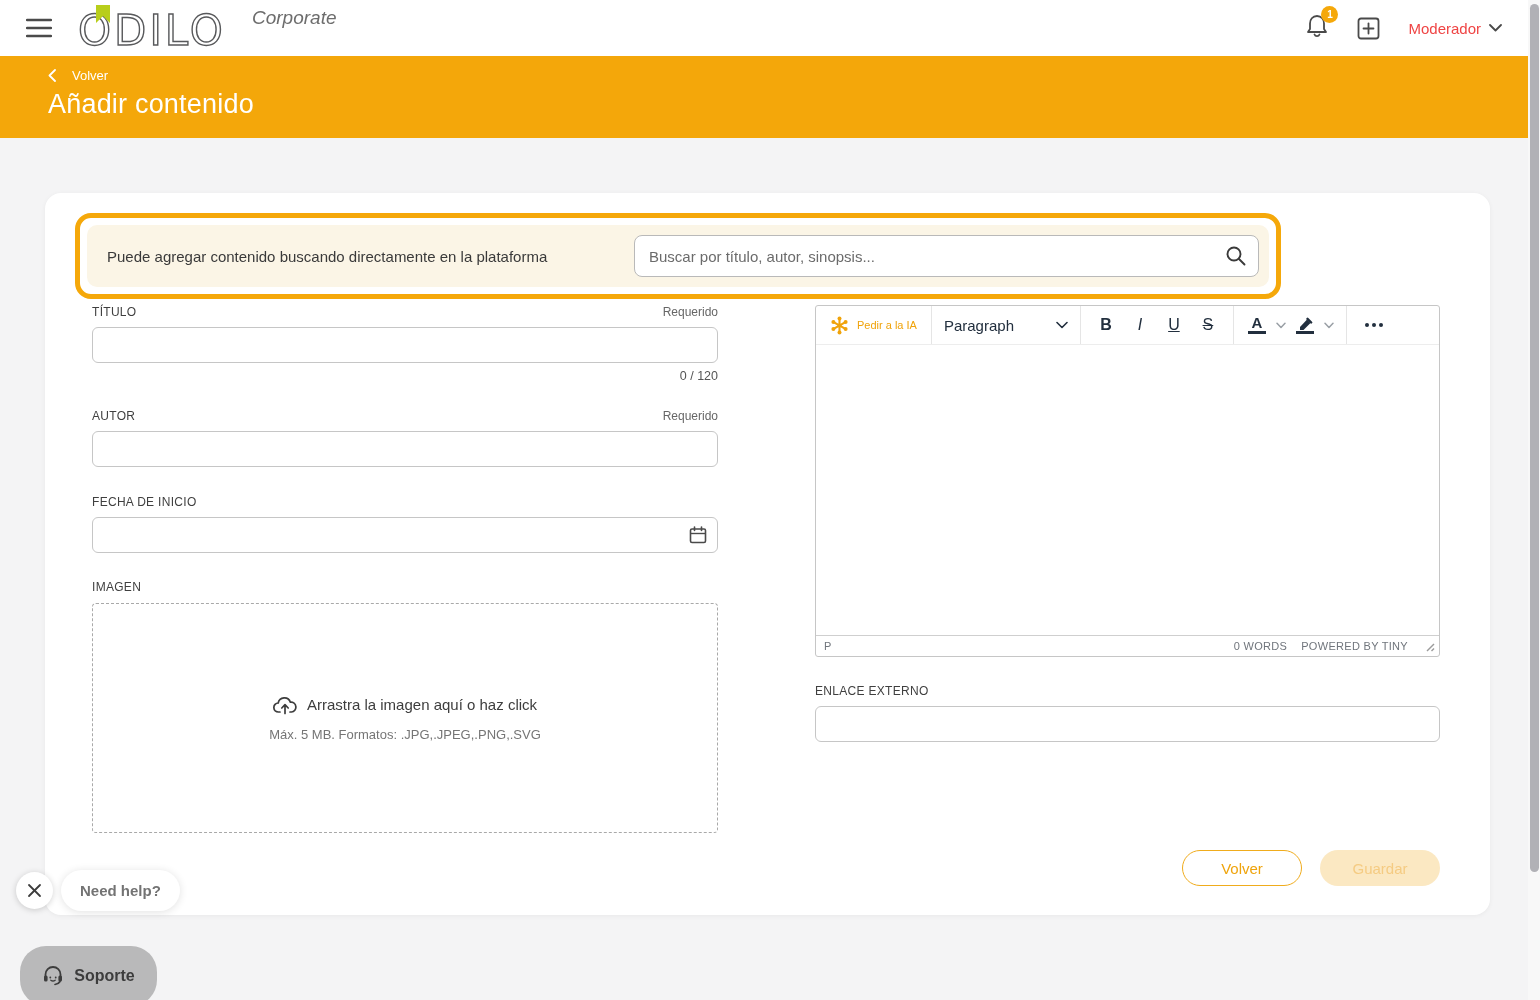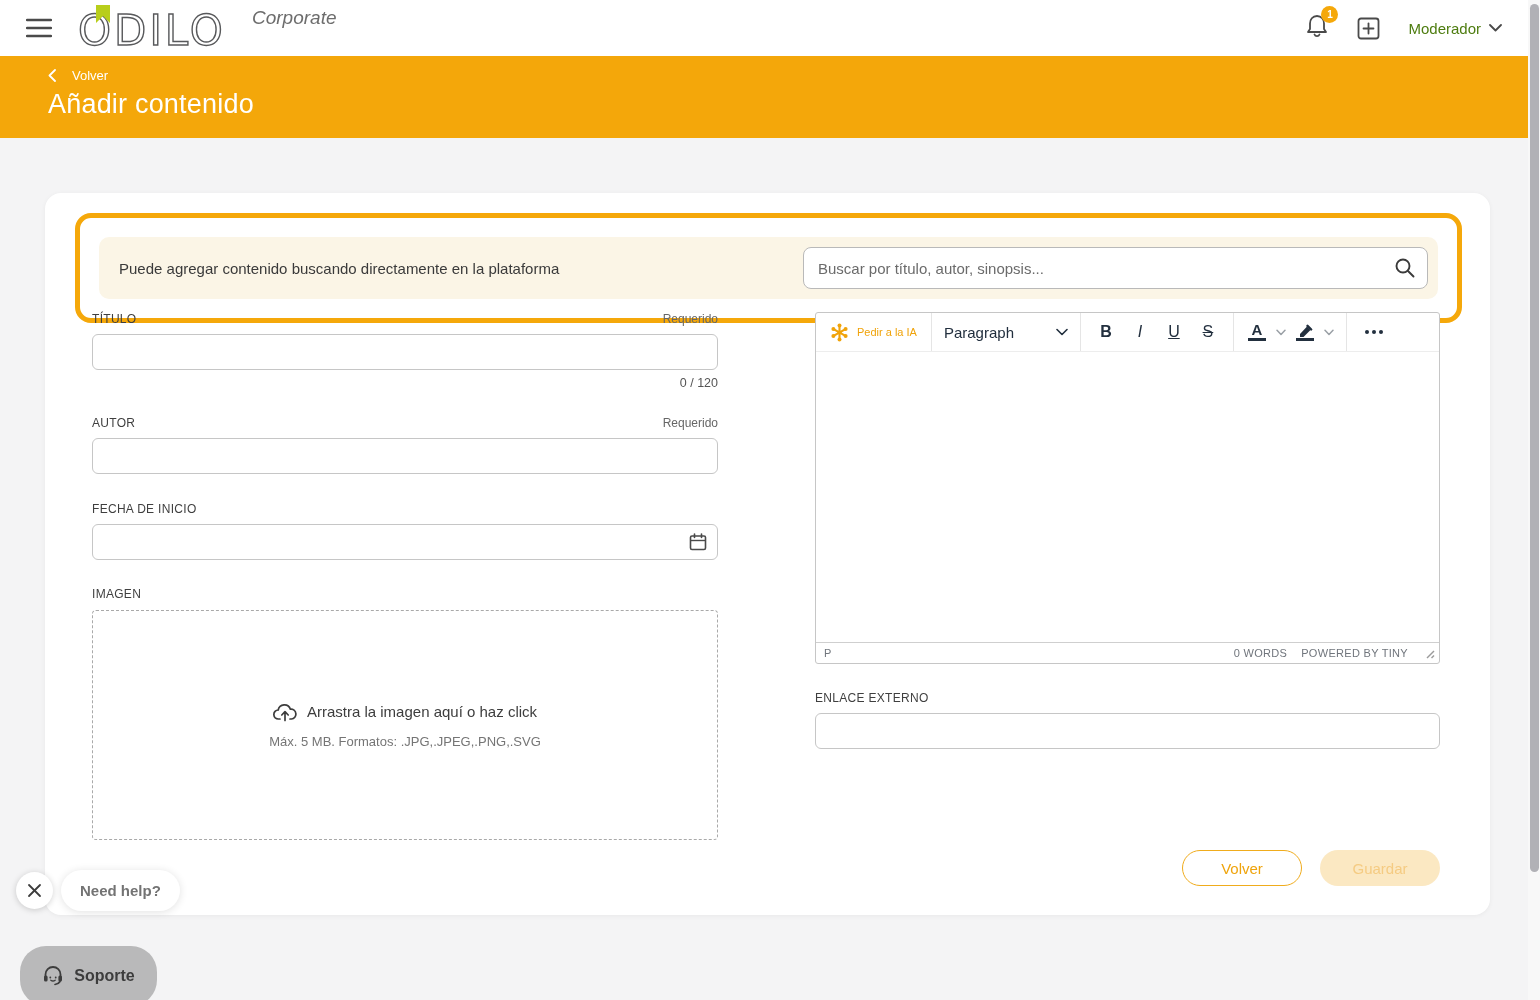--- a/index.html
+++ b/index.html
@@ -12,43 +12,43 @@
   .header { position:absolute; top:0; left:0; width:1528px; height:56px; background:#fff;
             display:flex; align-items:center; padding:12px 26px; }
   .hamburger { width:26px; height:20px; cursor:pointer; }
   .logo-wrap { display:flex; align-items:flex-start; margin-left:24px; }
   .brand-suffix { font-style:italic; font-size:19px; color:#6d6d6d; margin-left:8px; margin-top:2px; }
   .header-right { margin-left:auto; display:flex; align-items:center; gap:28px; }
   .bell-wrap { position:relative; cursor:pointer; }
   .badge { position:absolute; top:-7px; right:-9px; min-width:17px; height:17px; border-radius:50%;
            background:#F5A80A; color:#fff; font-size:10px; font-weight:bold;
            display:flex; align-items:center; justify-content:center; }
-  .user-menu { display:flex; align-items:center; gap:8px; font-size:15px; color:#4d7c0f; cursor:pointer; }
+  .user-menu { display:flex; align-items:center; gap:8px; font-size:15px; color:#ef4444; cursor:pointer; }
   
   .banner { position:absolute; top:56px; left:0; width:1528px; height:82px; background:#F4A70A;
             padding:12px 0 0 48px; }
   .back-row { display:flex; align-items:center; gap:16px; color:#fff; font-size:13px; cursor:pointer; }
   .banner-title { margin-top:6px; color:#fff; font-size:27px; font-weight:400; letter-spacing:.2px; }
   
   .card { position:absolute; left:45px; top:193px; width:1445px; height:722px; background:#fff;
           border-radius:16px; box-shadow:0 1px 5px rgba(0,0,0,.05); }
   
-  .highlight-ring { position:absolute; left:30px; top:20px; width:1387px;
-                    border:5px solid #F5A80A; border-radius:16px; padding:19px; background:#fff; }
+  .highlight-ring { position:absolute; left:30px; top:20px; width:1206px;
+                    border:5px solid #F5A80A; border-radius:16px; padding:7px; background:#fff; }
   .search-strip { background:#FBF5E6; border-radius:10px; height:62px; display:flex;
                   align-items:center; justify-content:space-between; padding:0 10px 0 20px; }
   .search-hint { font-size:15px; color:#3a3a3a; }
   .search-box { position:relative; width:625px; height:42px; }
   .search-box input { width:100%; height:100%; border:1px solid #b9b9b9; border-radius:8px;
                       background:#fff; padding:0 46px 0 14px; font-size:15px; color:#333;
                       font-family:inherit; outline:none; }
   .search-box input::placeholder { color:#6b6b6b; }
   .search-icon-btn { position:absolute; right:12px; top:10px; cursor:pointer; }
   
-  .columns { position:absolute; left:47px; top:119px; width:1348px; display:flex;
+  .columns { position:absolute; left:47px; top:112px; width:1348px; display:flex;
              justify-content:space-between;gap:32px; }
   .col-left { width:626px; }
   .col-right { width:625px; }
   .field-head { display:flex; justify-content:space-between; align-items:flex-end;
                 font-size:12px; margin-bottom:8px; }
   .field-label { color:#3f3f3f; letter-spacing:.3px; }
   .field-required { color:#666; }
   .text-input { width:100%; height:36px; border:1px solid #c6c6c6; border-radius:6px;
                 padding:0 10px; font-size:14px; font-family:inherit; color:#333; outline:none; background:#fff; }
   .counter { text-align:right; font-size:12.5px; color:#555; margin-top:6px; }

